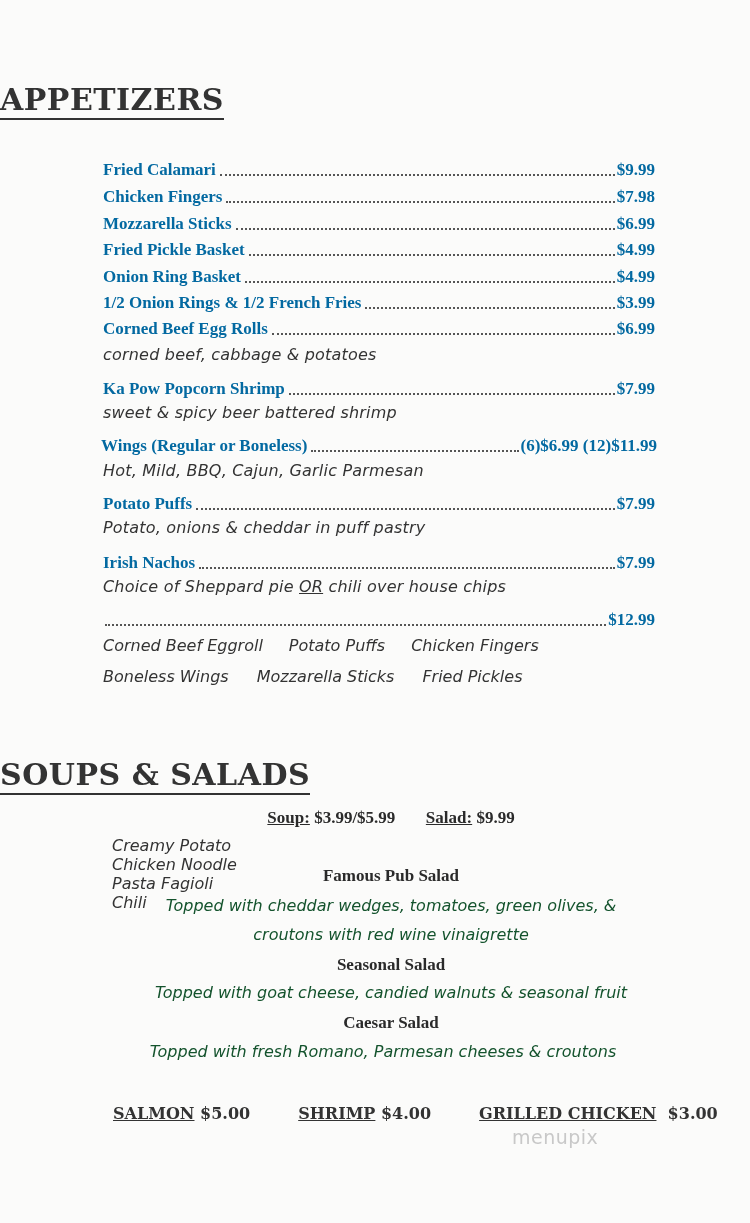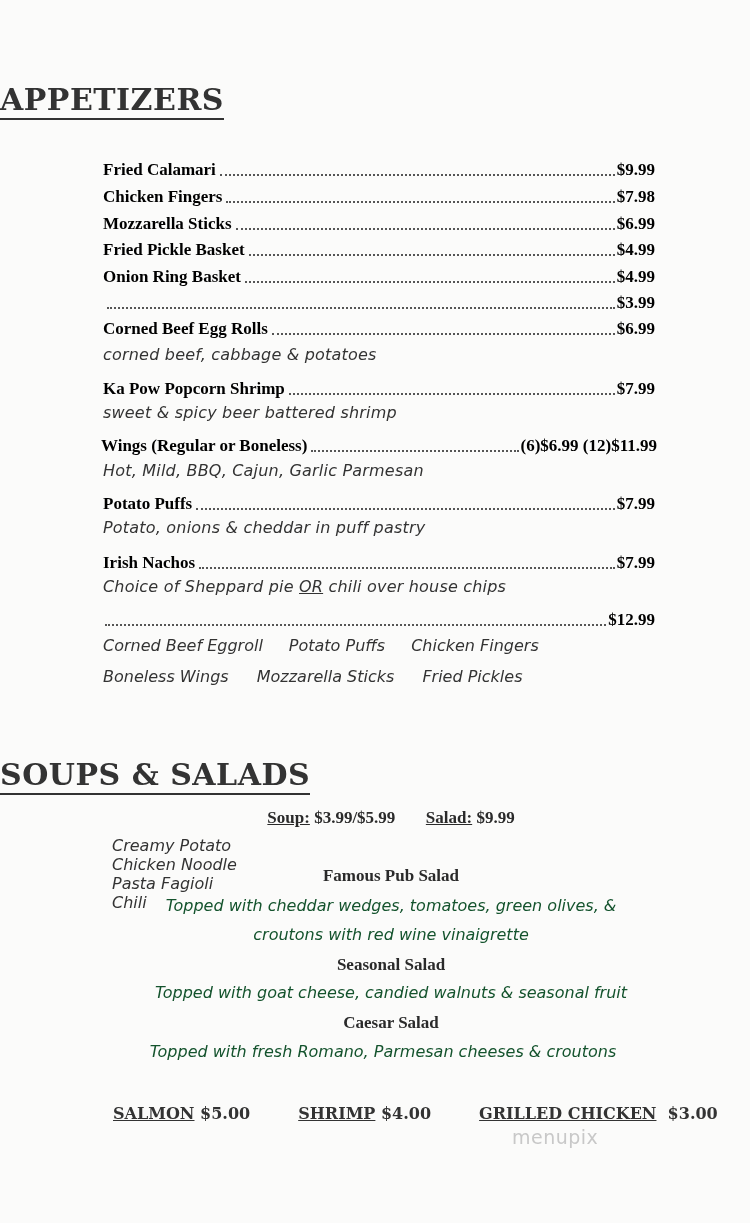--- a/index.html
+++ b/index.html
@@ -11,21 +11,21 @@
       position: absolute; left: 0; width: 750px; 
       font-family: "DejaVu Serif", serif; font-weight: bold; color: #333;
       letter-spacing: 0.5px;
     }
     .section-title span { border-bottom: 2px solid #333; padding-bottom: 1px; }
     #app-title { top: 82px; font-size: 30px; }
     #soups-title { top: 757px; font-size: 30px; }
 
     .row {
       position: absolute; left: 103px; width: 552px; height: 24px;
-      display: flex; align-items: flex-end; font-weight: bold; font-size: 17px; color: #000000;
+      display: flex; align-items: flex-end; font-weight: bold; font-size: 17px; color: #0369a1;
     }
     .row .name { white-space: nowrap; }
     .row .dots {
       flex: 1; overflow: hidden; white-space: nowrap; margin: 0 2px 4px 4px;
       border-bottom: 2px dotted #555; height: 1px;
     }
     .row .price { white-space: nowrap; }
     .desc {
       position: absolute; left: 103px; font-family: "DejaVu Sans", sans-serif;
       font-style: italic; font-size: 16px; color: #333; letter-spacing: 0.2px;
@@ -81,20 +81,21 @@
     <span class="name">Fried Pickle Basket</span>
     <span class="dots"></span>
     <span class="price">$4.99</span>
   </div>
 <div class="row" style="top:263px">
     <span class="name">Onion Ring Basket</span>
     <span class="dots"></span>
     <span class="price">$4.99</span>
   </div>
 <div class="row" style="top:289px">
+    <span class="name">1/2 Onion Rings &amp; 1/2 French Fries</span>
     <span class="dots"></span>
     <span class="price">$3.99</span>
   </div>
 <div class="row" style="top:315px">
     <span class="name">Corned Beef Egg Rolls</span>
     <span class="dots"></span>
     <span class="price">$6.99</span>
   </div>
 <div class="desc" style="top:345px">corned beef, cabbage &amp; potatoes</div>
 

